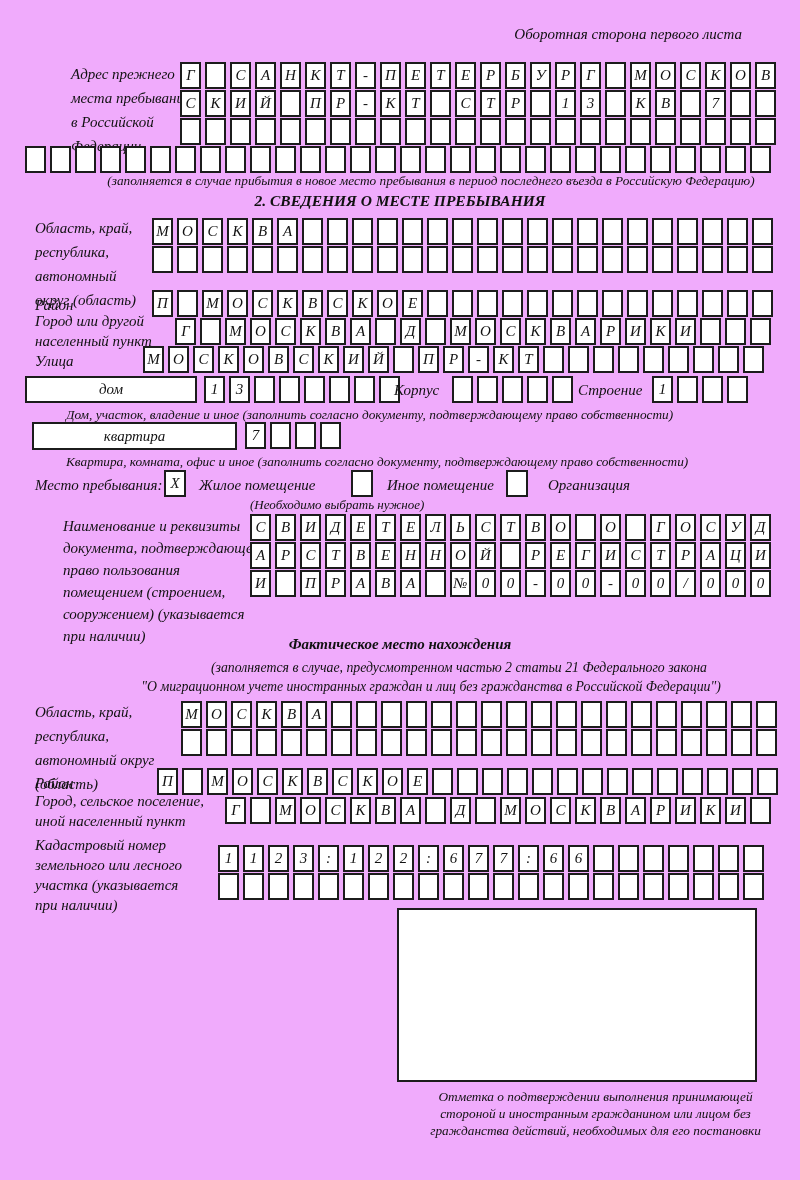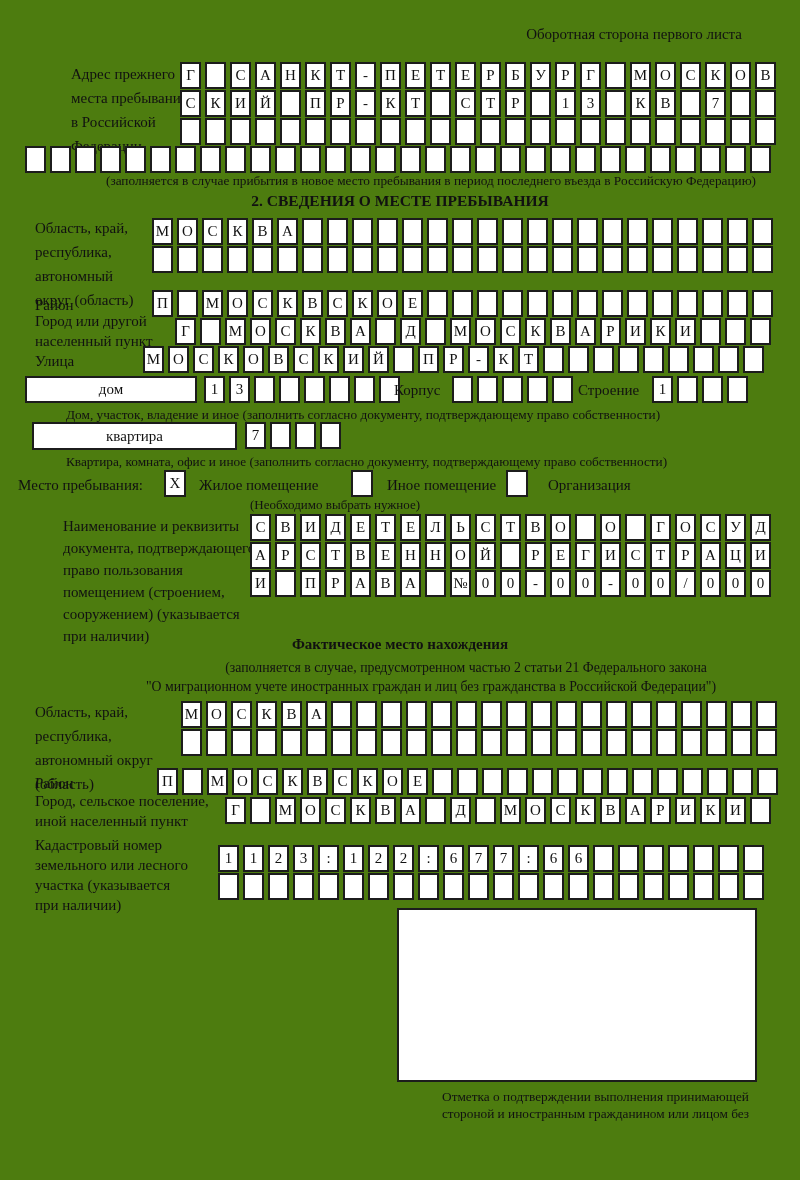--- a/index.html
+++ b/index.html
@@ -1,20 +1,21 @@
 <!DOCTYPE html>
 <html><head>
 <meta charset="utf-8">
 <style>
   * { margin:0; padding:0; box-sizing:border-box; }
   html,body { background:#fff; }
   .page {
-    position:relative; width:800px; height:1180px; background:#4d7c0f;
+    position:relative; width:800px; height:1180px; background:#f0abfc;
     font-family:"Liberation Serif","DejaVu Serif",serif; color:#111;
     overflow:hidden;
+    font-style:italic;
   }
   .abs { position:absolute; }
   .lbl { font-size:15px; line-height:24px; white-space:nowrap; }
   .lbl-tight { font-size:15px; line-height:20px; white-space:nowrap; }
   .lbl22 { font-size:15px; line-height:22px; white-space:nowrap;margin-left:28px; }
   .cap { font-size:13.3px; white-space:nowrap;margin-left:31px; }
   .title { font-size:15.5px; font-weight:bold; text-align:center; width:800px; }
   .cellrow { display:flex; gap:4px; }
   .cell {
     width:21px; height:27px; border:2px solid #1c1c1c; background:#fff;
@@ -339,21 +340,21 @@
 
   <div class="abs widebox" style="left:32px; top:422px; width:205px; height:28px;">квартира</div>
   <div class="abs cellrow" style="left:245px; top:422px;">
       <span class="cell">7</span>
       <span class="cell"></span>
       <span class="cell"></span>
       <span class="cell"></span>
     </div>
   <div class="abs cap" style="left:35px; top:454px;">Квартира, комната, офис и иное (заполнить согласно документу, подтверждающему право собственности)</div>
 
-  <div class="abs lbl" style="left:18px; top:473px;">Место пребывания:</div>
+  <div class="abs lbl" style="left:35px; top:473px;">Место пребывания:</div>
   <div class="abs chk" style="left:164px; top:470px;">X</div>
   <div class="abs lbl" style="left:199px; top:473px;">Жилое помещение</div>
   <div class="abs chk" style="left:351px; top:470px;"></div>
   <div class="abs lbl" style="left:387px; top:473px;">Иное помещение</div>
   <div class="abs chk" style="left:506px; top:470px;"></div>
   <div class="abs lbl" style="left:548px; top:473px;">Организация</div>
   <div class="abs cap" style="left:219px; top:497px; font-size:13px;">(Необходимо выбрать нужное)</div>
 
   <div class="abs" style="left:35px; top:515px;">
     <div class="lbl22">Наименование и реквизиты</div>
@@ -606,15 +607,16 @@
       <span class="cell"></span>
       <span class="cell"></span>
       <span class="cell"></span>
       <span class="cell"></span>
     </div>
 
   <div class="abs stampbox" style="left:397px; top:908px; width:360px; height:174px;"></div>
   <div class="abs center-lines" style="left:385px; top:1088px; width:390px;">
     <div class="cap" style="white-space:normal; line-height:17px;">Отметка о подтверждении выполнения принимающей</div>
     <div class="cap" style="white-space:normal; line-height:17px;">стороной и иностранным гражданином или лицом без</div>
+    <div class="cap" style="white-space:normal; line-height:17px;">гражданства действий, необходимых для его постановки</div>
   </div>
 
 </div>
 
 </body></html>

